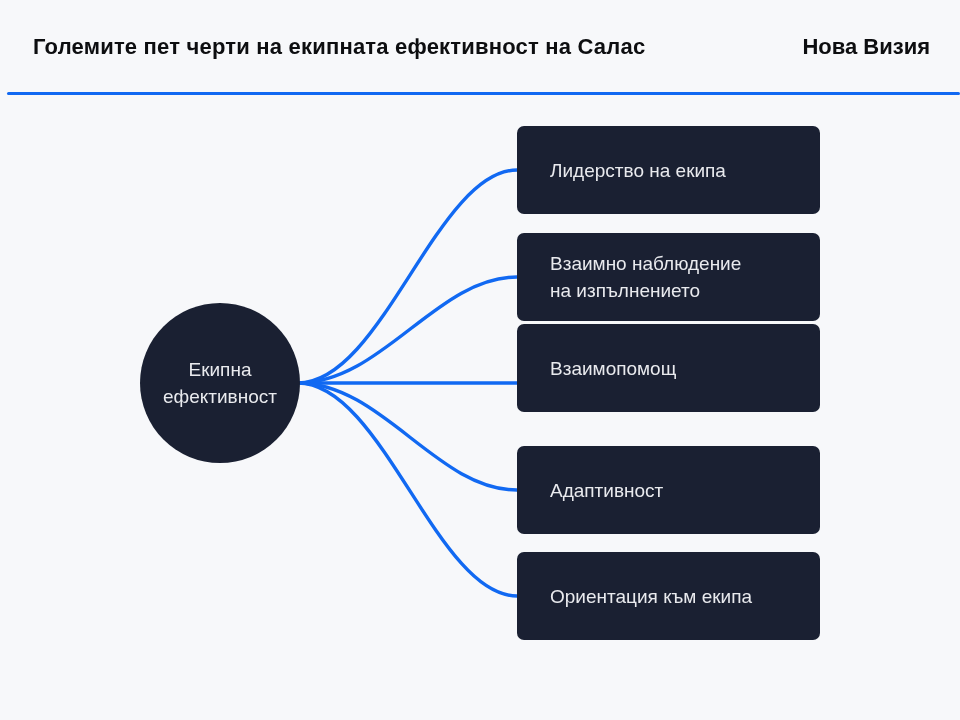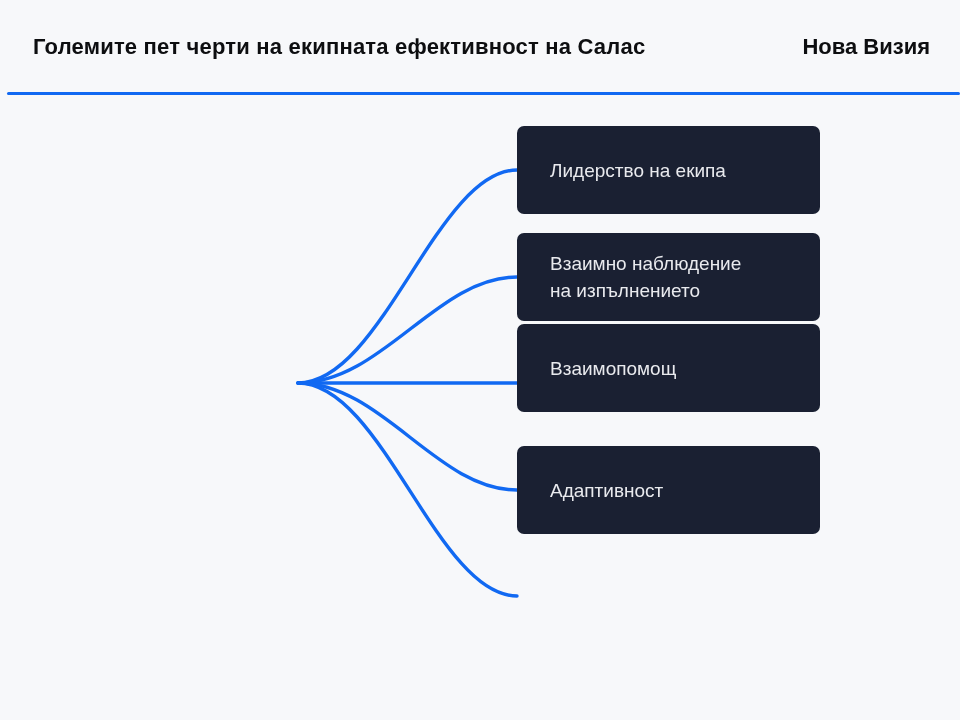--- a/index.html
+++ b/index.html
@@ -76,29 +76,36 @@
   <div class="header-divider"></div>
 
   <svg class="connector-svg" viewBox="0 0 960 720">
       <path d="M 298 383 C 382 383, 437 170, 517 170"></path>
       <path d="M 298 383 C 382 383, 437 277, 517 277"></path>
       <path d="M 298 383 C 382 383, 437 383, 517 383"></path>
       <path d="M 298 383 C 382 383, 437 490, 517 490"></path>
       <path d="M 298 383 C 382 383, 437 596, 517 596"></path>
     </svg>
 
+  <div class="center-node">
+    <span>Екипна
+ефективност</span>
+  </div>
 
   <div class="branch-node branch-1">
     <span>Взаимно наблюдение
 на изпълнението</span>
   </div>
   <div class="branch-node branch-0">
     <span>Лидерство на екипа</span>
   </div>
   <div class="branch-node branch-2">
     <span>Взаимопомощ</span>
   </div>
   <div class="branch-node branch-3">
     <span>Адаптивност</span>
   </div>
+  <div class="branch-node branch-4">
+    <span>Ориентация към екипа</span>
+  </div>
 
 
 </div>
 
 </body></html>

